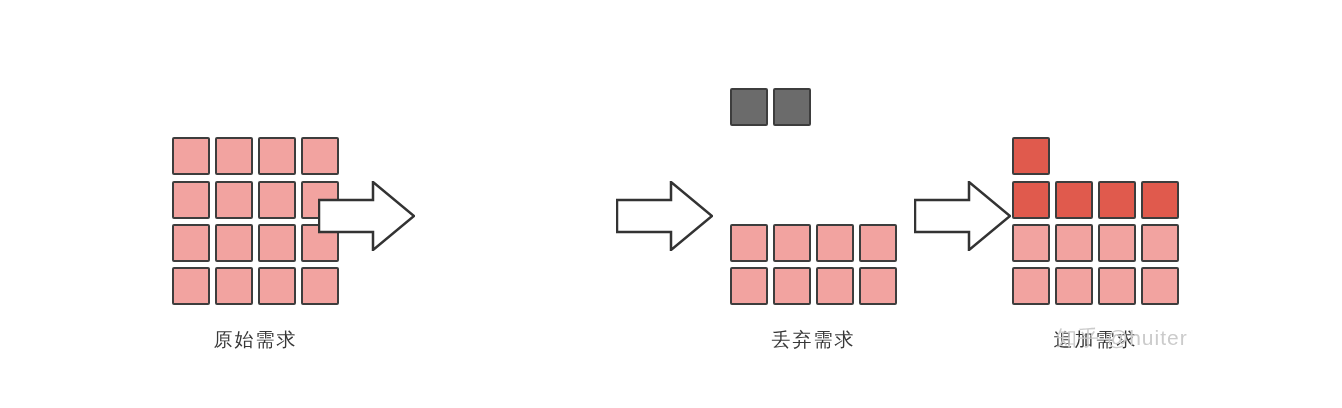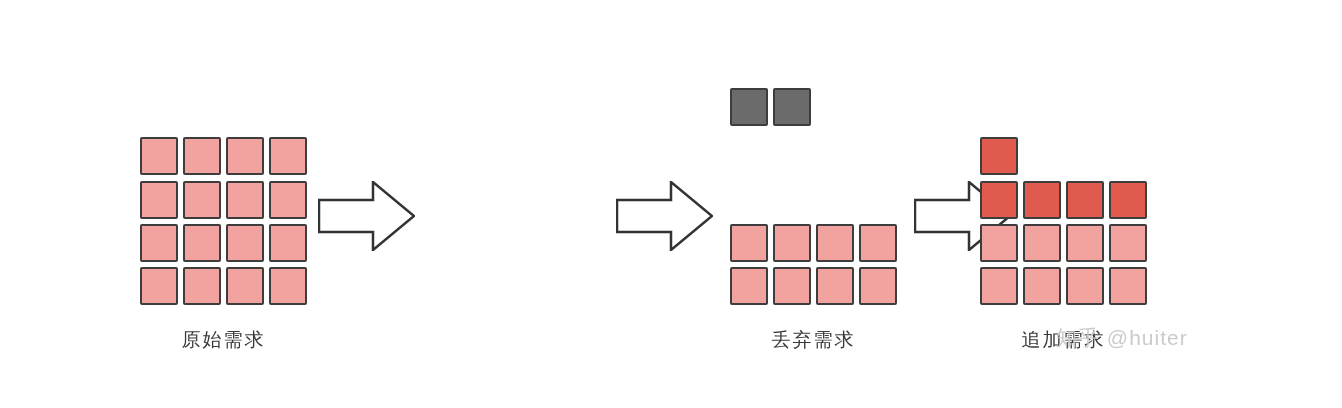--- a/index.html
+++ b/index.html
@@ -13,20 +13,21 @@
     width: 1342px;
     height: 408px;
     background: #ffffff;
     overflow: hidden;
   }
   .group {
     position: absolute;
     top: 45px;
     width: 142px;
     height: 320px;
+    margin-left: 32px;
   }
   .blocks {
     position: absolute;
     top: 0;
     left: 0;
     width: 167px;
     height: 260px;
   }
   .block {
     position: absolute;
@@ -102,21 +103,21 @@
     </svg>
   </div>
 
 
   <div class="arrow" style="left:616px">
     <svg width="97" height="70" viewBox="0 0 97 70" aria-hidden="true">
       <polygon points="1,19 55,19 55,1 96,35 55,69 55,51 1,51" fill="#ffffff" stroke="#333333" stroke-width="2.5" stroke-linejoin="miter"></polygon>
     </svg>
   </div>
 
-  <section class="group" style="left:730px">
+  <section class="group" style="left:698px">
     <div class="blocks">
         <div class="block block-d" style="left: 0px; top: 43px;"></div>
         <div class="block block-d" style="left: 43px; top: 43px;"></div>
         <div class="block block-p" style="left: 0px; top: 179px;"></div>
         <div class="block block-p" style="left: 43px; top: 179px;"></div>
         <div class="block block-p" style="left: 86px; top: 179px;"></div>
         <div class="block block-p" style="left: 129px; top: 179px;"></div>
         <div class="block block-p" style="left: 0px; top: 222px;"></div>
         <div class="block block-p" style="left: 43px; top: 222px;"></div>
         <div class="block block-p" style="left: 86px; top: 222px;"></div>

